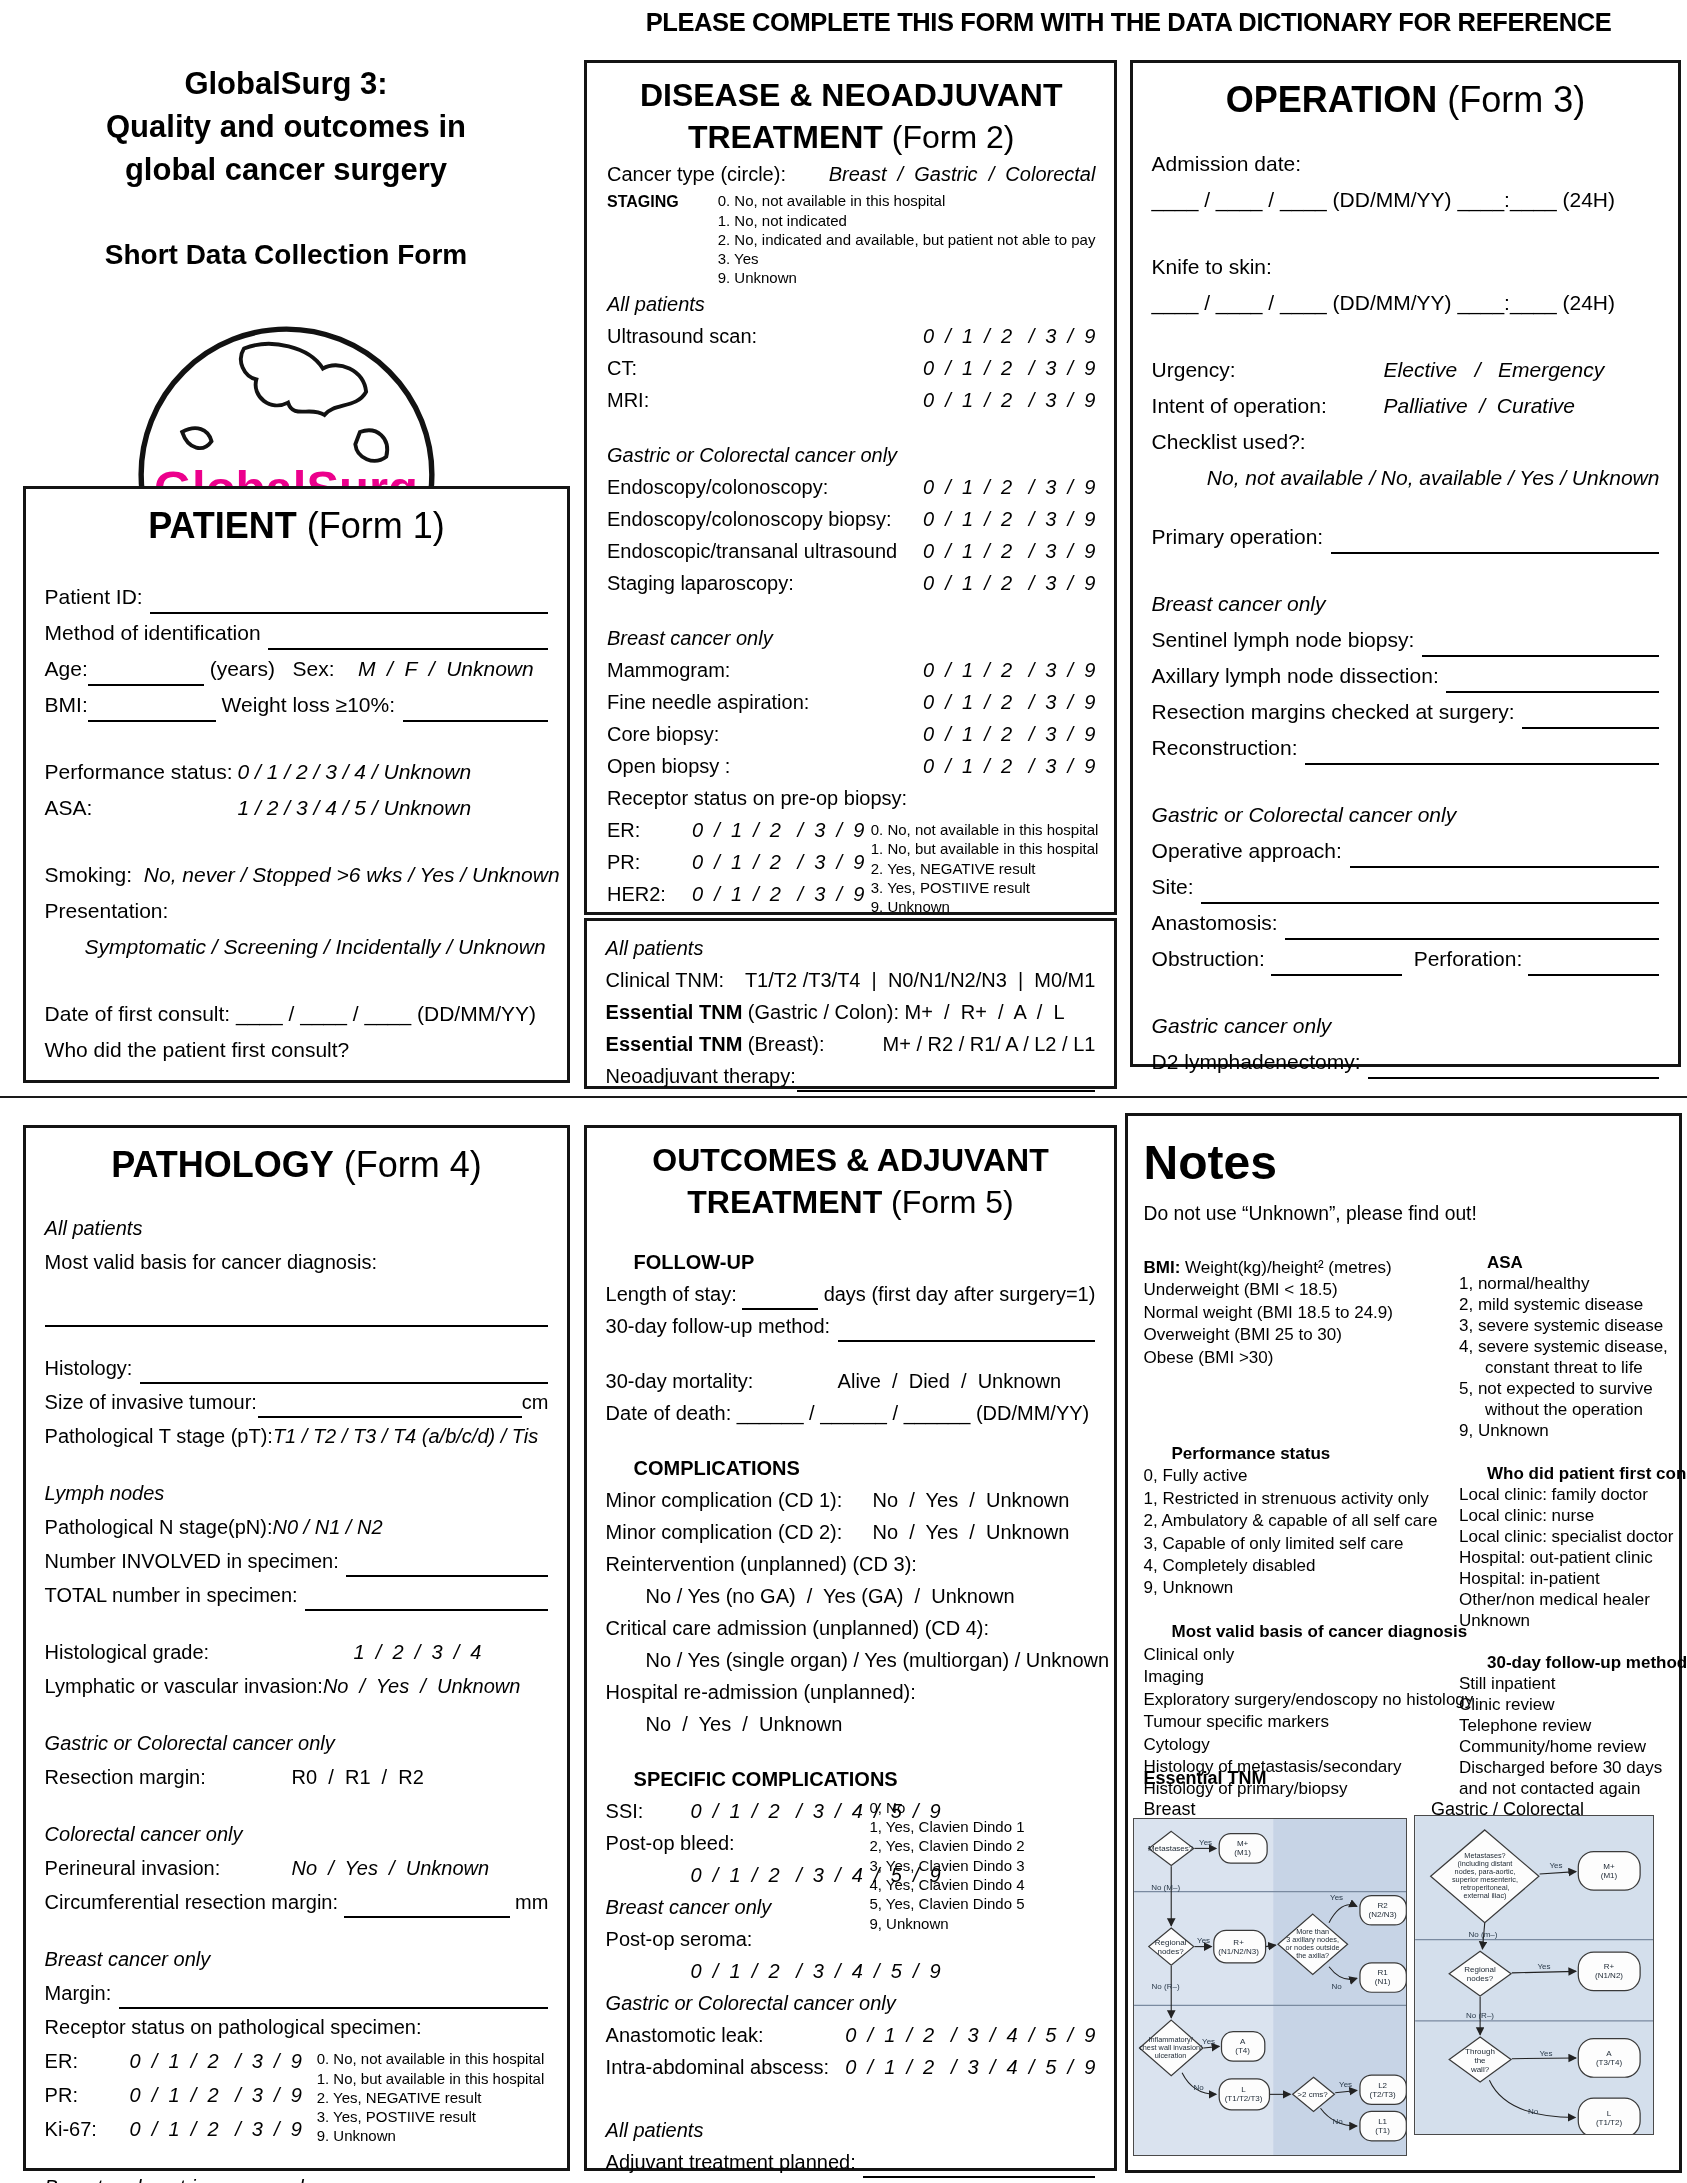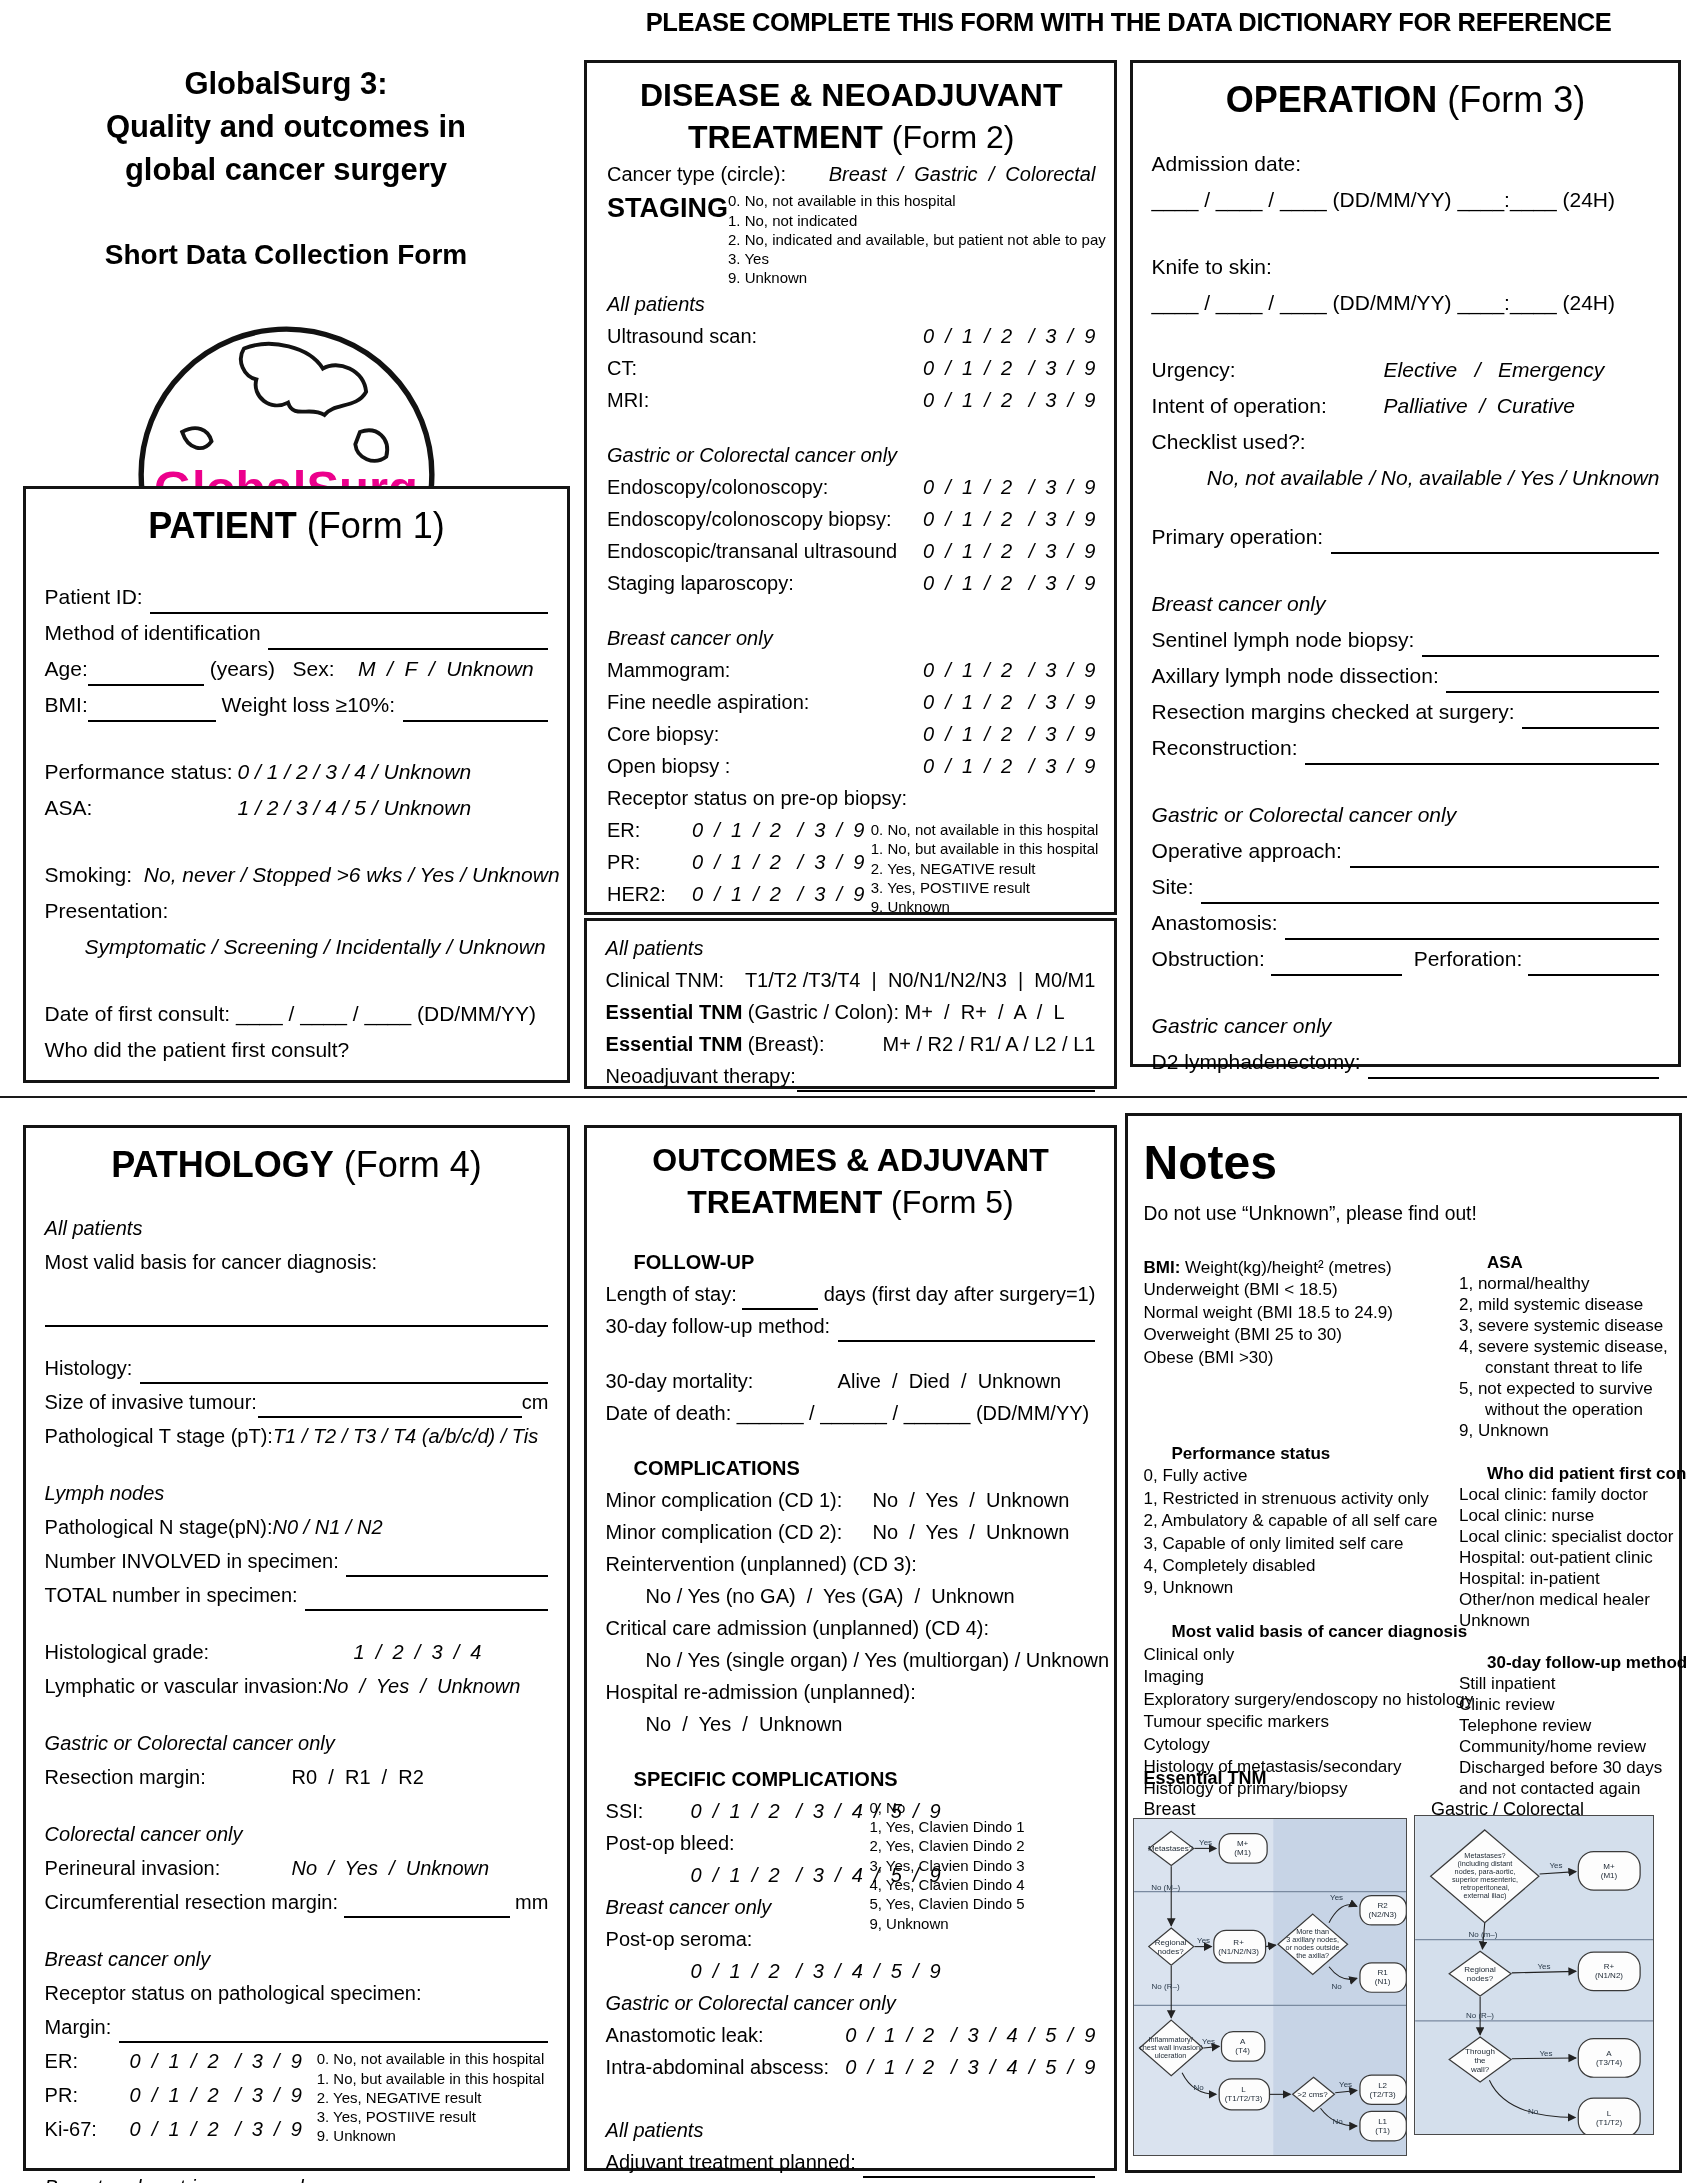--- a/index.html
+++ b/index.html
@@ -50,21 +50,21 @@
   .bfill { flex:1 1 auto; border-bottom:2.3px solid #000; height:25px; margin-left:7.7px; } .w140{width:108px;} .w150{width:116px;} .w165{width:128px;}
   .w180{width:139px;} .w230{width:178px;} .w280{width:216px;}
 
   .t250{ display:inline-block; width:193px; } .t300{ display:inline-block; width:232px; }
   .t345{ display:inline-block; width:267px; } .t320{ display:inline-block; width:247px; }
   .t400{ display:inline-block; width:309px; } .t185{ display:inline-block; width:143px; }
   .t405{ display:inline-block; width:313px; } .t110{ display:inline-block; width:85px; }
 
   .smnote { font-size:15px; line-height:19.3px; white-space:nowrap; }
   .staging { display:flex; margin-top:1.5px; }
-  .stlbl { width:124px; font-size:27px; font-weight:700; padding-top:1.5px; }
+  .stlbl { width:124px; font-size:16px; font-weight:700; padding-top:1.5px; }
   .recwrap { display:flex; }
   .reccol { width:54%; }
   .recnotes { width:46%; padding-top:6.2px; }
   .specwrap { position:relative; }
   .specnotes { position:absolute; right:0; top:3.1px; width:226px; }
 
   
   .ntitle { position:absolute; left:15.5px; top:18.6px; font-size:48px; font-weight:700; }
   .nsub { position:absolute; left:15.5px; top:87px; font-size:19.3px; }
   .ncol { position:absolute; font-size:17px; white-space:nowrap; }
@@ -412,25 +412,25 @@
   <div class="g30"></div>
   <div class="ln bih">Colorectal cancer only</div>
   <div class="ln">
       <span class="t320">Perineural invasion:</span>
       <span class="it">No  /  Yes  /  Unknown</span>
     </div>
   <div class="ln"><span>Circumferential resection margin:</span>&nbsp;<span class="bl w230"></span>&nbsp;<span>mm</span></div>
   <div class="g30"></div>
   <div class="ln bih">Breast cancer only</div>
   <div class="ln">
+      <span>Margin:</span>
+      <span class="bfill"></span>
+    </div>
+  <div class="ln">
       <span>Receptor status on pathological specimen:</span>
-    </div>
-  <div class="ln">
-      <span>Margin:</span>
-      <span class="bfill"></span>
     </div>
   <div class="recwrap">
     <div class="reccol">
       <div class="ln">
           <span class="t110">ER:</span>
           <span class="it">0  /  1  /  2   /  3  /  9</span>
         </div>
       <div class="ln">
           <span class="t110">PR:</span>
           <span class="it">0  /  1  /  2   /  3  /  9</span>

